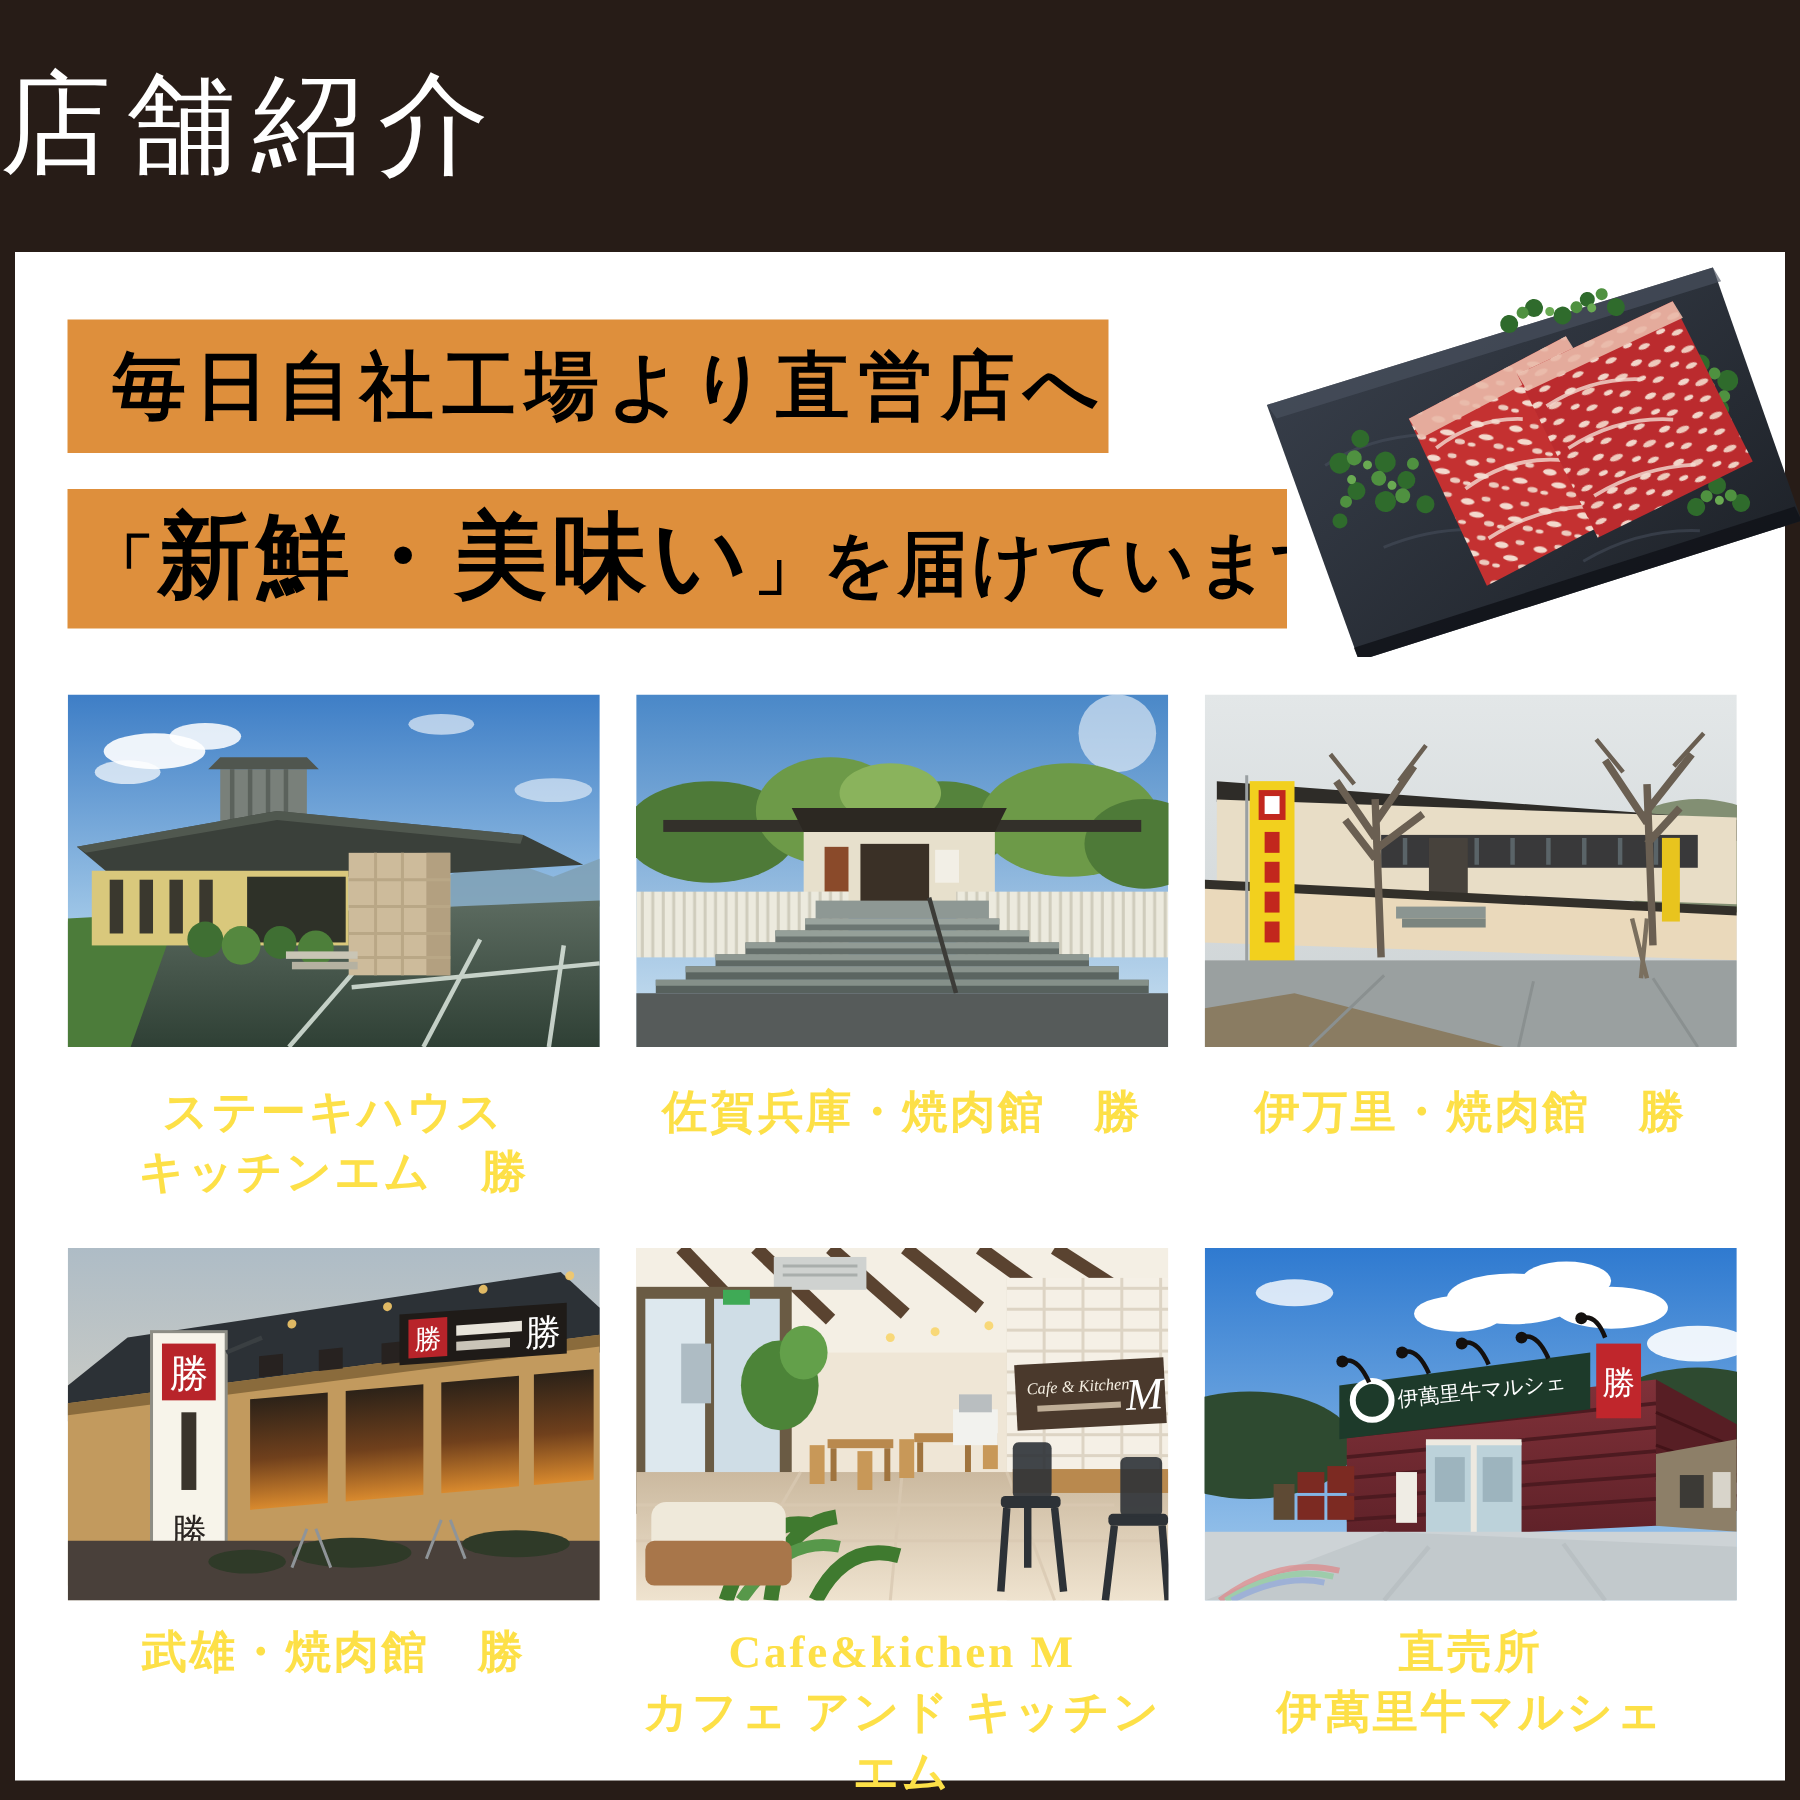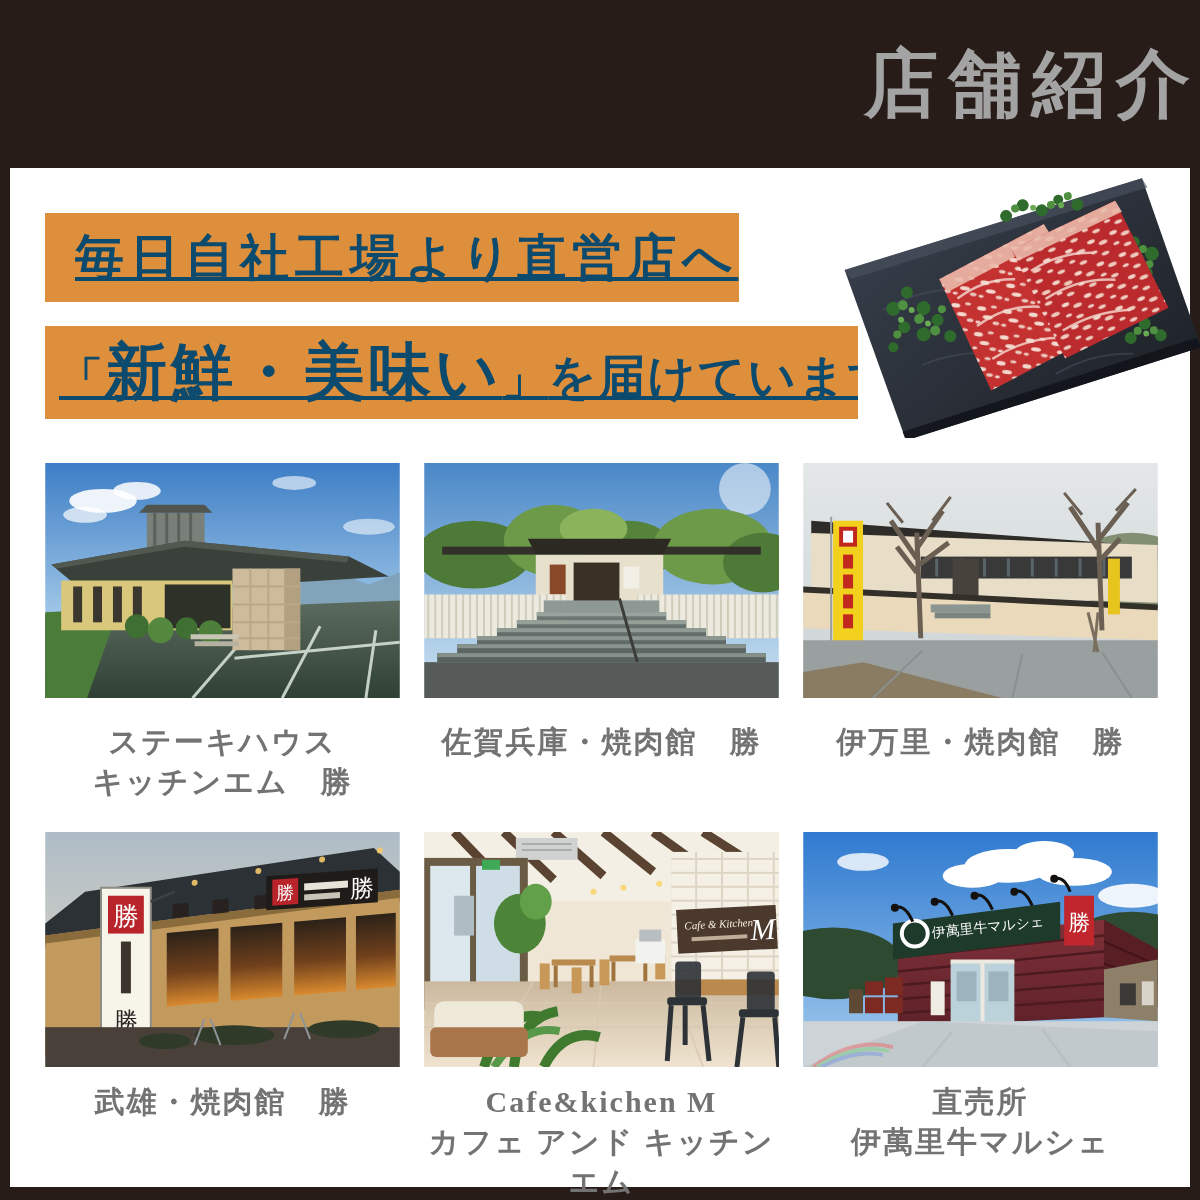--- a/index.html
+++ b/index.html
@@ -1,39 +1,39 @@
 <!DOCTYPE html>
 <html><head>
 <meta charset="utf-8">
 <style>
   html,body{margin:0;padding:0;background:#271c17;}
   #page{position:relative;width:1200px;height:1200px;background:#271c17;overflow:hidden;
         font-family:"Liberation Serif","DejaVu Serif",serif;}
   #white-panel{position:absolute;left:10px;top:168px;right:10px;bottom:13px;background:#ffffff;}
   
   #header{position:absolute;left:0;top:0;width:1200px;height:168px;background:#271c17;}
-  #header h1{margin:0;line-height:168px;text-align:right;color:#a3a3a3;font-size:74px;
-             font-weight:700;letter-spacing:10px;}
+  #header h1{margin:0;line-height:168px;text-align:left;color:#ffffff;font-size:74px;
+             font-weight:400;letter-spacing:10px;}
   
-  .banner{position:absolute;background:#de8f3c;color:#0c4a6e;font-weight:700;z-index:2;
-          white-space:nowrap;overflow:hidden;text-decoration:underline;}
+  .banner{position:absolute;background:#de8f3c;color:#000000;font-weight:700;z-index:2;
+          white-space:nowrap;overflow:hidden;}
   #banner1{left:45px;top:213px;width:694px;height:89px;line-height:89px;padding-left:30px;
            font-size:49px;letter-spacing:6px;box-sizing:border-box;}
   #banner2{left:45px;top:326px;width:813px;height:93px;line-height:93px;padding-left:14px;
            font-size:47px;letter-spacing:2px;box-sizing:border-box;}
   #banner2 .q-big{font-size:62px;letter-spacing:4px;margin-top:16px;}
   #banner2 .q-br{font-size:44px;}
   
   #beef{position:absolute;left:824px;top:170px;width:376px;height:268px;z-index:5;}
   
   #grid{position:absolute;left:45px;top:463px;width:1113px;z-index:1;
         display:grid;grid-template-columns:355px 355px 355px;column-gap:24px;
         grid-template-rows:235px 134px 236px auto;}
   .photo{width:355px;height:235px;display:block;}
-  .cap{text-align:center;color:#737373;font-weight:700;font-size:30px;line-height:40px;
+  .cap{text-align:center;color:#fde047;font-weight:700;font-size:30px;line-height:40px;
        letter-spacing:2px;}
   .cap-r1{padding-top:24px;}
   .cap-r2{padding-top:14px;}
 </style>
 </head>
 <body>
 
 <div id="page">
 
   <div id="white-panel"></div>

